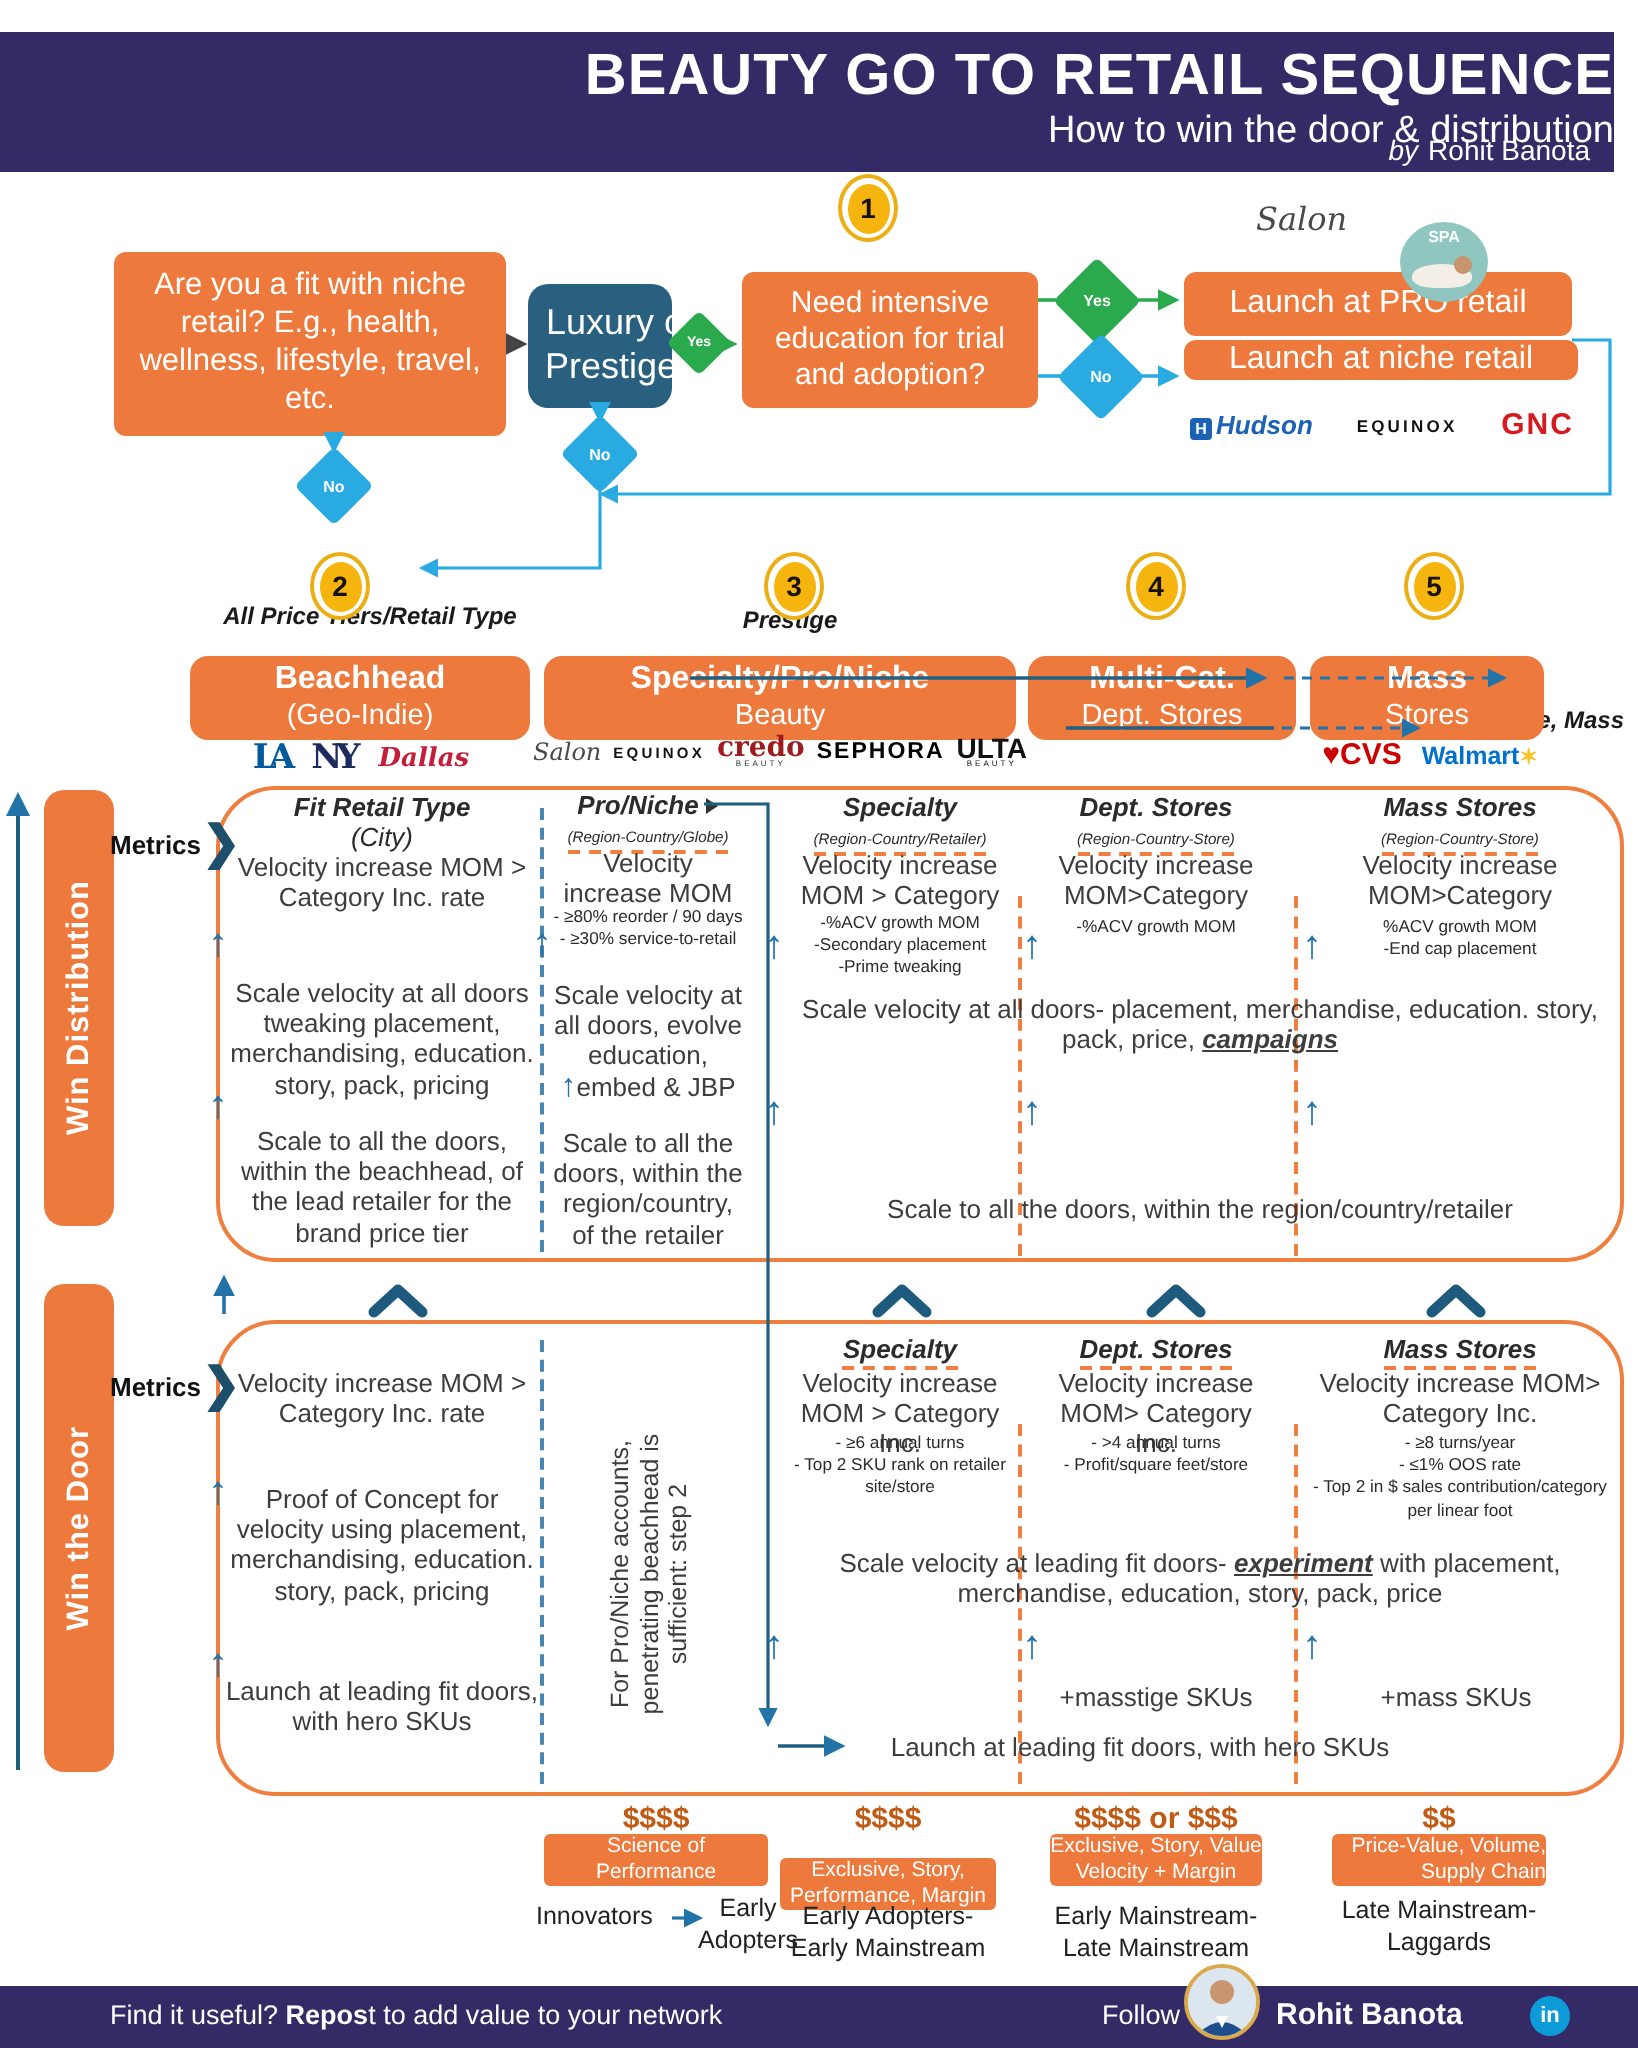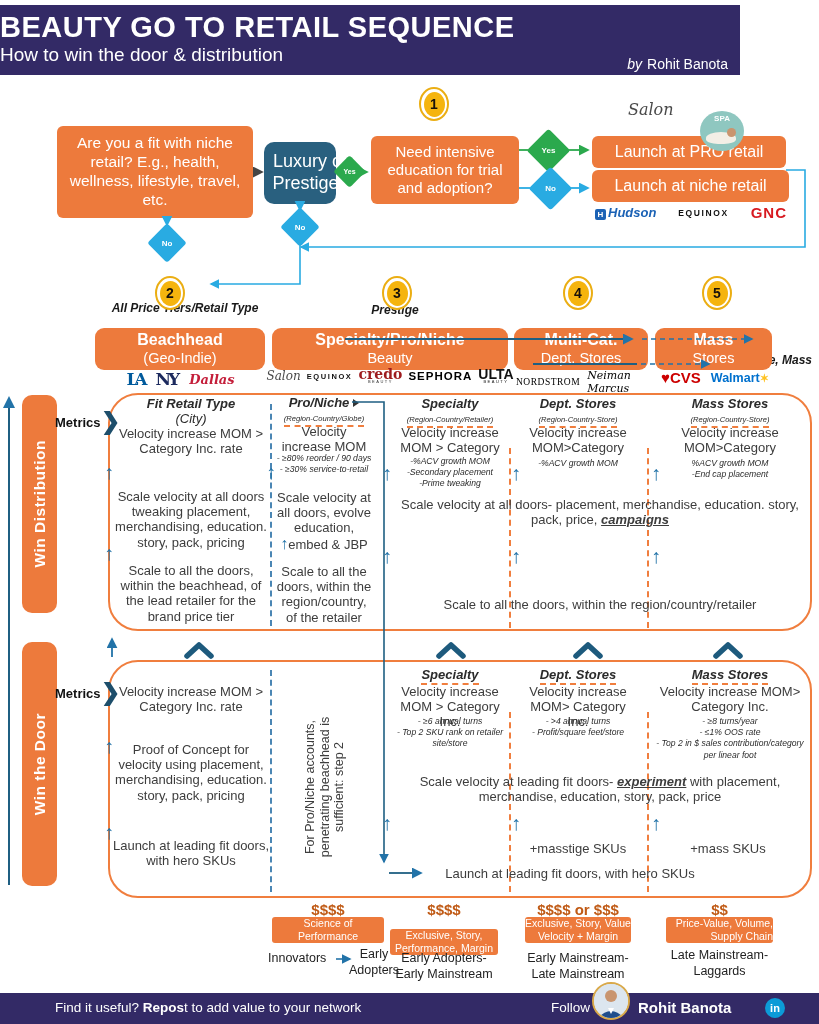--- a/index.html
+++ b/index.html
@@ -4,21 +4,21 @@
 <style>
   :root{
     --purple:#332A66; --orange:#ED7A3C; --teal:#29607F; --green:#2BA94D;
     --lblue:#29ABE2; --steel:#2273A8; --gold:#F5B40E; --dark:#3D3D3D;
   }
   *{margin:0;padding:0;box-sizing:border-box;}
   body{background:#e8e8e8;font-family:"Liberation Sans",sans-serif;}
   #canvas{position:relative;width:819px;height:1024px;background:#fff;overflow:hidden;margin:0 auto;}
   .abs{position:absolute;}
   
-  .hdr{left:0;top:5px;width:740px;height:70px;background:var(--purple);color:#fff;text-align:left;}
+  .hdr{left:0;top:16px;width:807px;height:70px;background:var(--purple);color:#fff;text-align:right;}
   .hdr-title{font-size:29px;font-weight:bold;letter-spacing:.5px;margin-top:6px;}
   .hdr-sub{font-size:19px;margin-top:0px;}
   .byline{position:absolute;right:12px;bottom:3px;font-size:14px;color:#fff;}
   .byline .by{font-style:italic;margin-right:5px;}
   .ftr{left:0;top:993px;width:819px;height:31px;background:var(--purple);color:#fff;}
   
   .ob{background:var(--orange);color:#fff;border-radius:6px;display:flex;flex-direction:column;align-items:center;justify-content:center;text-align:center;line-height:1.22;}
   .tealb{background:var(--teal);border-radius:10px;}
   .colhdr{border-radius:9px;line-height:1.15;}
   .colhdr .l1{font-size:16px;font-weight:bold;}
@@ -34,21 +34,21 @@
   .bigbox{border:2px solid #F07E3E;border-radius:30px;background:#fff;}
   .sidebar{background:var(--orange);border-radius:10px;display:flex;align-items:center;justify-content:center;}
   .sidebar span{writing-mode:vertical-rl;transform:rotate(180deg);color:#fff;font-weight:bold;font-size:15.5px;letter-spacing:.5px;}
   .metrics{font-weight:bold;font-size:13px;color:#111;z-index:7;}
   .mchev{color:#1D4E6B;font-weight:bold;font-size:23px;z-index:7;line-height:1;}
   
   .t{color:var(--dark);font-size:13px;line-height:1.17;text-align:center;z-index:2;}
   .hd{font-style:italic;color:#2b2b2b;font-weight:bold;font-size:13px;}
   .rg{font-size:7.6px;font-style:italic;color:#2b2b2b;}
   .du{border-bottom:2px dashed #F07E3E;padding-bottom:1px;display:inline-block;}
-  .bl{font-size:8.6px;font-style:italic;color:#2b2b2b;line-height:1.3;}
+  .bl{font-size:8.6px;color:#2b2b2b;line-height:1.3;}
   .ua{position:absolute;color:var(--steel);font-weight:bold;font-size:20px;line-height:1;z-index:3;}
   .sepb{position:absolute;border-left:2px dashed #4A86B4;width:0;z-index:1;}
   .sepo{position:absolute;border-left:2px dashed #F07E3E;width:0;z-index:1;}
   .itl{font-style:italic;}
   .phl{font-style:italic;font-weight:bold;color:#1a1a1a;font-size:12px;text-align:center;}
   
   .lgrow{display:flex;align-items:center;justify-content:center;z-index:2;}
   .lg-la{color:#005A9C;font-family:"DejaVu Serif",serif;font-weight:bold;font-size:17px;letter-spacing:-4px;}
   .lg-ny{color:#1C2A5E;font-family:"DejaVu Serif",serif;font-weight:bold;font-size:17px;letter-spacing:-3px;}
   .lg-dal{color:#C41E3A;font-family:"DejaVu Serif",serif;font-style:italic;font-weight:bold;font-size:13px;}
@@ -156,21 +156,21 @@
       <div class="dlab">Yes</div>
     </div>
   <div class="dia" style="left:535px;top:173px;width:31px;height:31px;">
       <div class="dsq" style="background:var(--lblue);"></div>
       <div class="dlab">No</div>
     </div>
 
   <div class="abs ob" style="left:592px;top:136px;width:194px;height:32px;font-size:16px;">
       <span>Launch at PRO retail</span>
     </div>
-  <div class="abs ob" style="left:592px;top:170px;width:197px;height:32px;font-size:16px;">
+  <div class="abs ob" style="left:592px;top:170px;width:197px;height:20px;font-size:16px;">
       <span>Launch at niche retail</span>
     </div>
 
   <div class="abs lg-salon" style="left:628px;top:100px;z-index:2;"><span>Salon</span></div>
   <div class="abs spa" style="left:700px;top:111px;width:44px;height:40px;font-size:8px;padding-top:3px;"><span>SPA</span><span class="w"></span><span class="h2"></span></div>
 
   <div class="abs lgrow" style="left:595px;top:204px;width:192px;justify-content:space-between;">
     <span class="lg-hud"><span class="hud-ic">H</span><span>Hudson</span></span>
     <span class="lg-eqx" style="font-size:8.5px;">EQUINOX</span>
     <span class="lg-gnc">GNC</span>
@@ -224,24 +224,20 @@
     <span class="lg-la">LA</span>
     <span class="lg-ny">NY</span>
     <span class="lg-dal">Dallas</span>
   </div>
   <div class="abs lgrow" style="left:268px;top:369px;width:244px;gap:6px;">
     <span class="lg-salon" style="font-size:12px;">Salon</span>
     <span class="lg-eqx">EQUINOX</span>
     <span class="lg-credo"><span>credo</span><small>BEAUTY</small></span>
     <span class="lg-seph">SEPHORA</span>
     <span class="lg-ulta"><span>ULTA</span><small>BEAUTY</small></span>
-  </div>
-  <div class="abs lgrow" style="left:516px;top:369px;width:132px;gap:7px;">
-    <span class="lg-nord">NORDSTROM</span>
-    <span class="lg-nm">Neiman Marcus</span>
   </div>
   <div class="abs lgrow" style="left:658px;top:369px;width:114px;gap:10px;">
     <span class="lg-cvs"><span>♥</span><span>CVS</span></span>
     <span class="lg-wmt"><span>Walmart</span><span class="lg-spark">✶</span></span>
   </div>
 
   <div class="abs sidebar" style="left:22px;top:395px;width:35px;height:218px;">
       <span>Win Distribution</span>
     </div>
   <div class="abs sidebar" style="left:22px;top:642px;width:35px;height:244px;">

